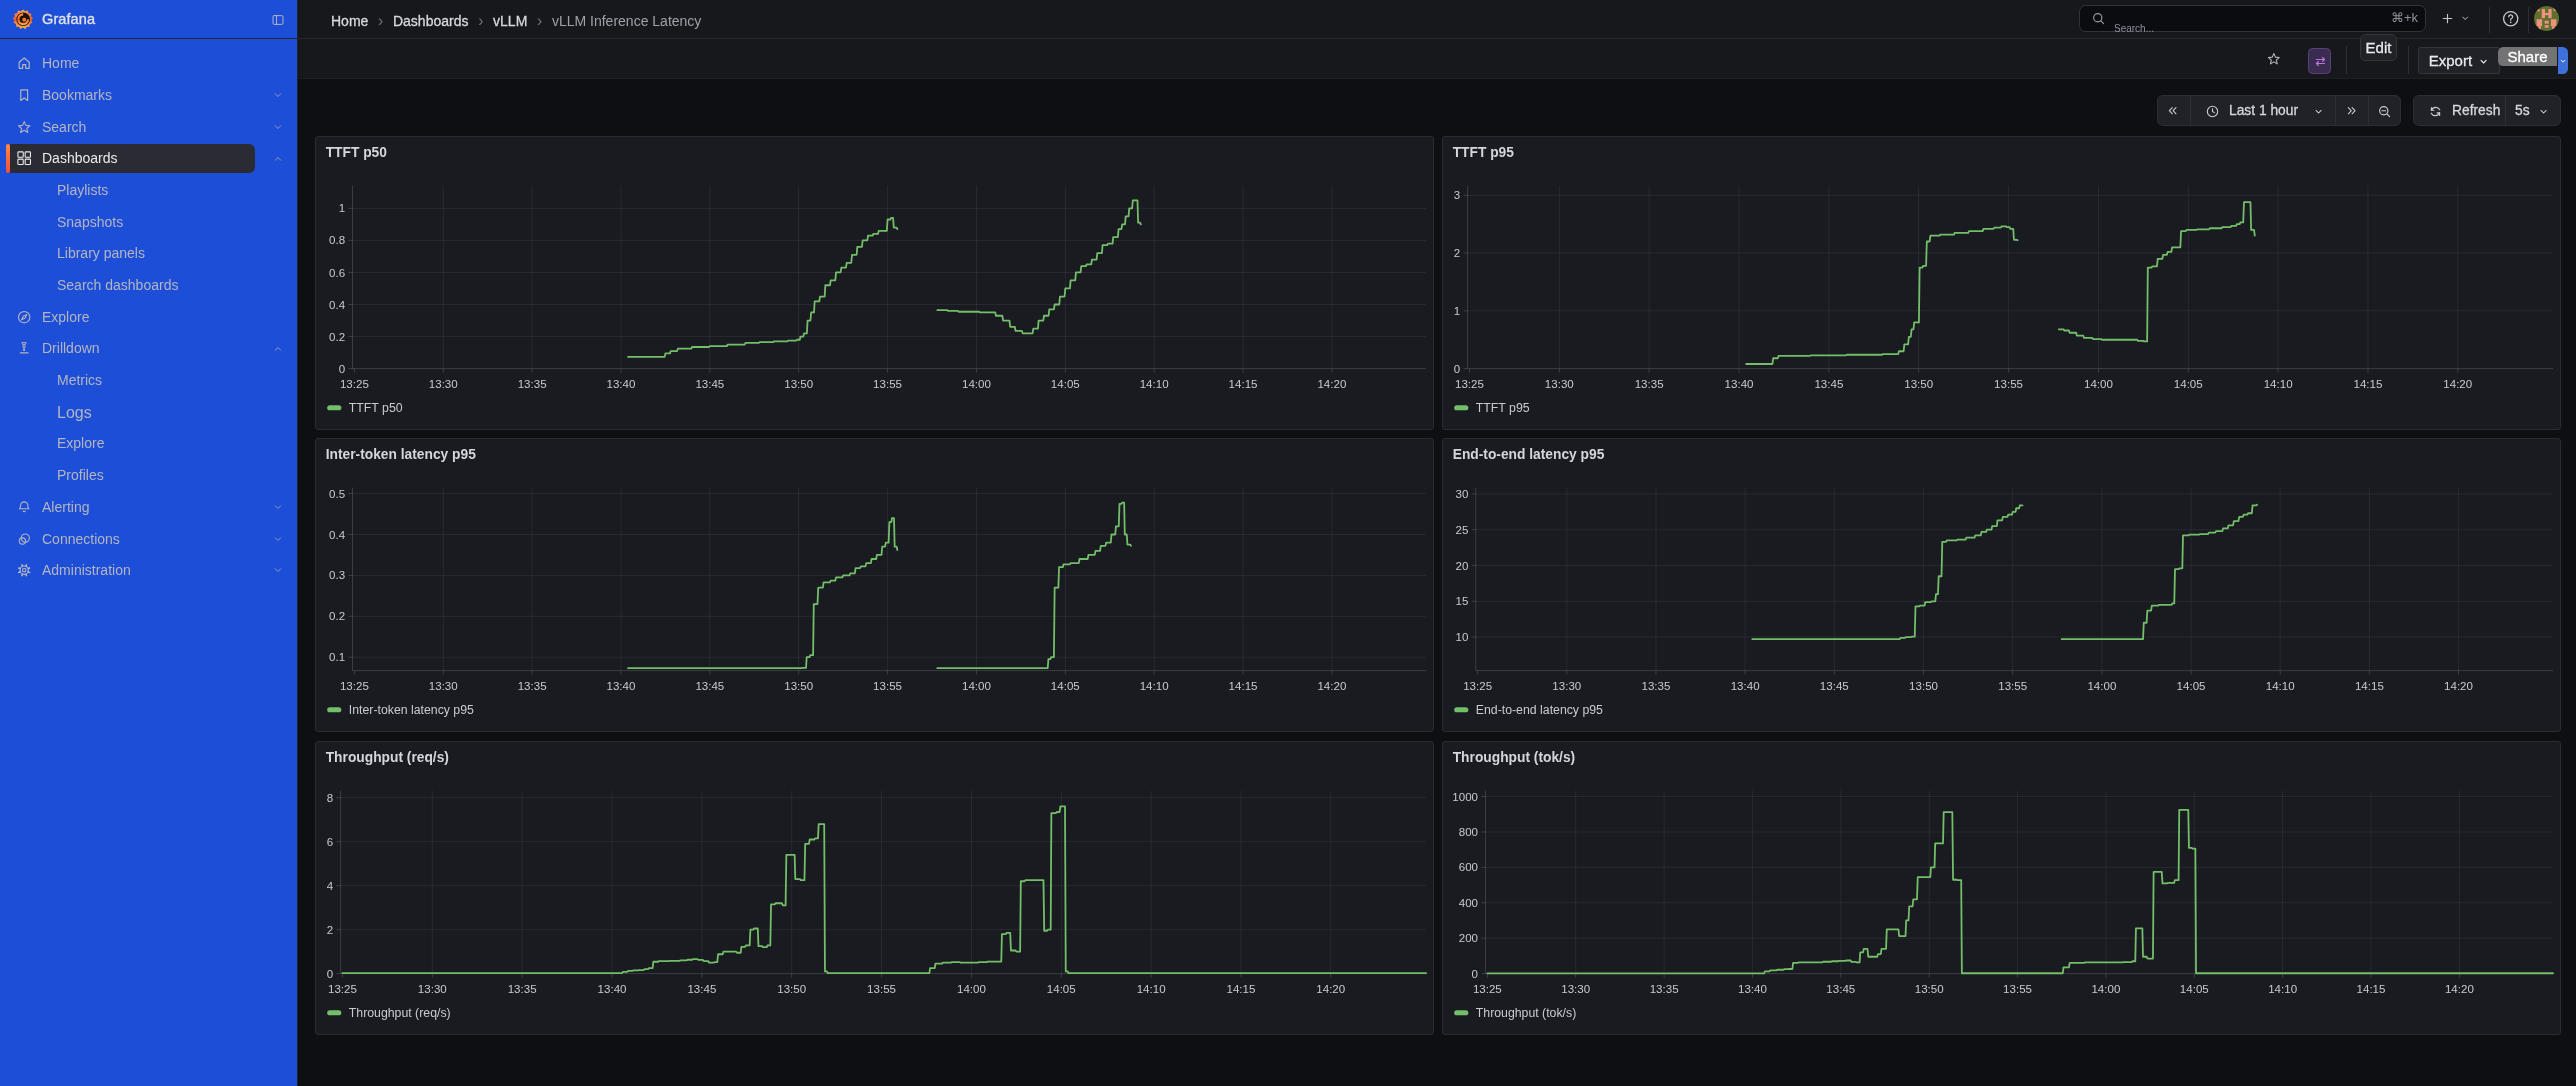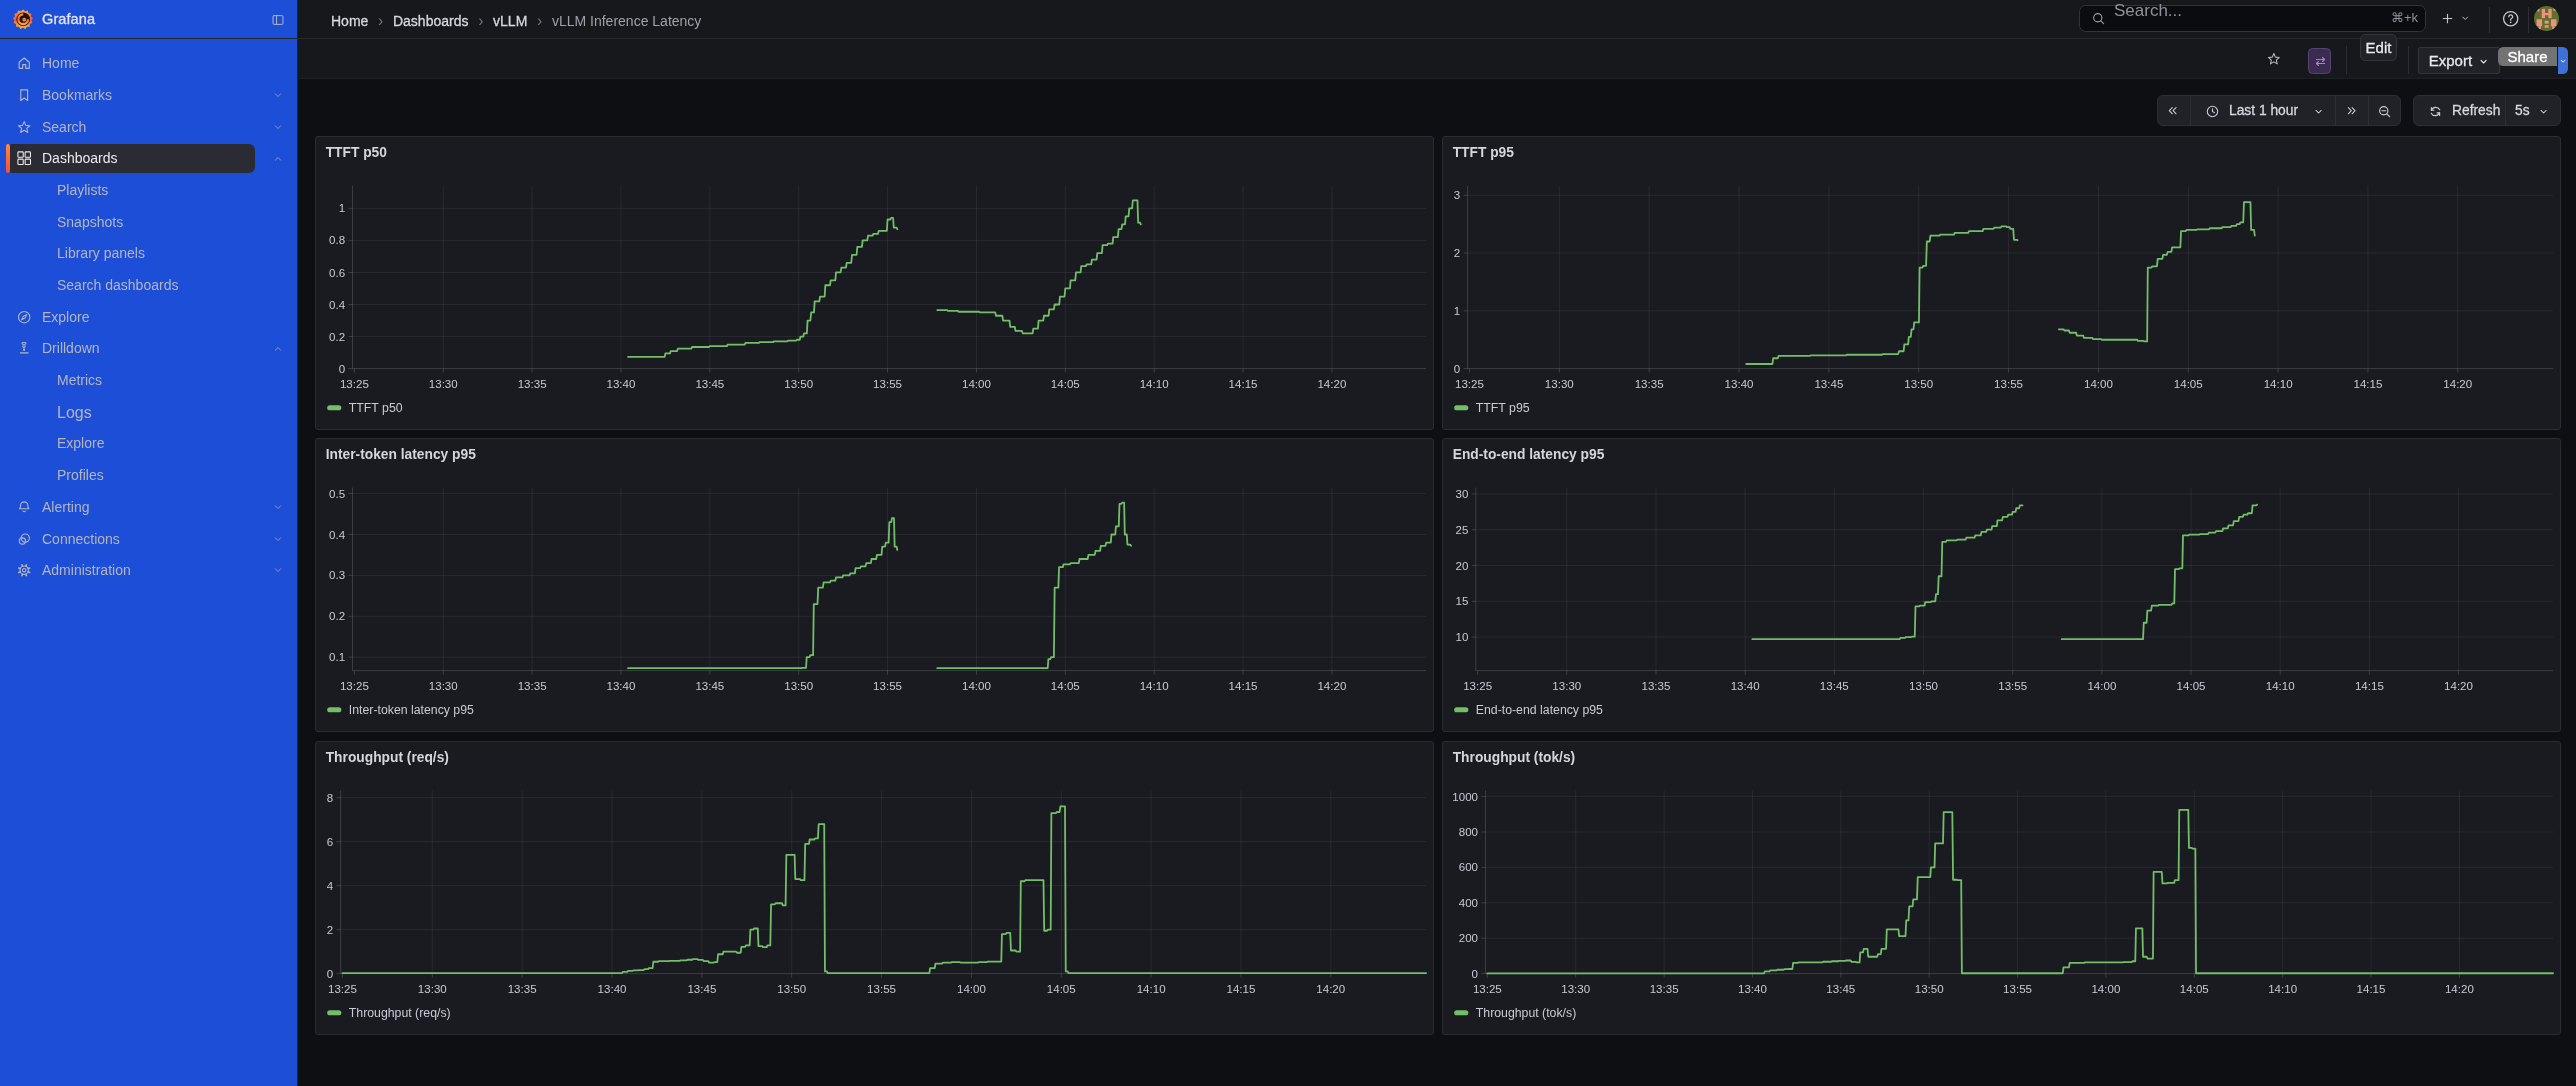--- a/index.html
+++ b/index.html
@@ -9,21 +9,21 @@
 </style></head>
 <body>
 <div style="position:relative;width:2576px;height:1087px;transform:translateZ(0);will-change:transform">
 <div style="position:absolute;left:298px;top:0;width:2278px;height:39px;background:#17181c;border-bottom:0.7px solid #26272d;box-sizing:border-box"></div>
     <div style="position:absolute;left:331px;top:12px;font-size:14px;white-space:nowrap"><span class="med" style="color:#d7d7de">Home</span><span class="sep">›</span><span class="med" style="color:#d7d7de">Dashboards</span><span class="sep">›</span><span class="med" style="color:#d7d7de">vLLM</span><span class="sep">›</span><span style="color:#9fa0aa">vLLM Inference Latency</span></div>
     <div style="position:absolute;left:2079px;top:4.5px;width:347px;height:27.6px;background:#0b0c10;border:0.7px solid #32333b;border-radius:6.7px;box-sizing:border-box"></div>
     <svg style="position:absolute;left:2091px;top:10.8px" width="15" height="15" viewBox="0 0 24 24" fill="none" xmlns="http://www.w3.org/2000/svg">
       <circle cx="10.8" cy="10.8" r="6.6" stroke="#9b9ca6" stroke-width="1.8" stroke-linecap="round" stroke-linejoin="round" fill="none"></circle>
       <path d="M15.7 15.7 L20.2 20.2" stroke="#9b9ca6" stroke-width="1.8" stroke-linecap="round" stroke-linejoin="round" fill="none"></path>
     </svg>
-    <div style="position:absolute;left:2114px;top:1px;font-size:17px;color:#8f909a">Search...</div>
+    <div style="position:absolute;left:2114px;top:23px;font-size:10px;color:#8f909a">Search...</div>
     <div style="position:absolute;left:2391px;top:10.4px;font-size:13px;color:#8f909a">⌘+k</div>
     <svg style="position:absolute;left:2440px;top:10.8px" width="15" height="15" viewBox="0 0 24 24" fill="none" xmlns="http://www.w3.org/2000/svg">
       <path d="M12 5.2 V18.8 M5.2 12 H18.8" stroke="#c5c6d0" stroke-width="1.8" stroke-linecap="round" stroke-linejoin="round" fill="none"></path>
     </svg>
     <svg style="position:absolute;left:2460px;top:13px" width="10.4" height="10.4" viewBox="0 0 24 24" fill="none" xmlns="http://www.w3.org/2000/svg">
       <path d="M6.5 9.5 L12 15 L17.5 9.5" stroke="#c5c6d0" stroke-width="2.2" stroke-linecap="round" stroke-linejoin="round" fill="none"></path>
     </svg>
     <div style="position:absolute;left:2489px;top:6.7px;width:1.1px;height:26px;background:#2e2f36"></div>
     <svg style="position:absolute;left:2501px;top:9px" width="19.4" height="19.4" viewBox="0 0 24 24" fill="none" xmlns="http://www.w3.org/2000/svg">
       <circle cx="12" cy="12" r="8.8" stroke="#c5c6d0" stroke-width="1.6" stroke-linecap="round" stroke-linejoin="round" fill="none"></circle>

